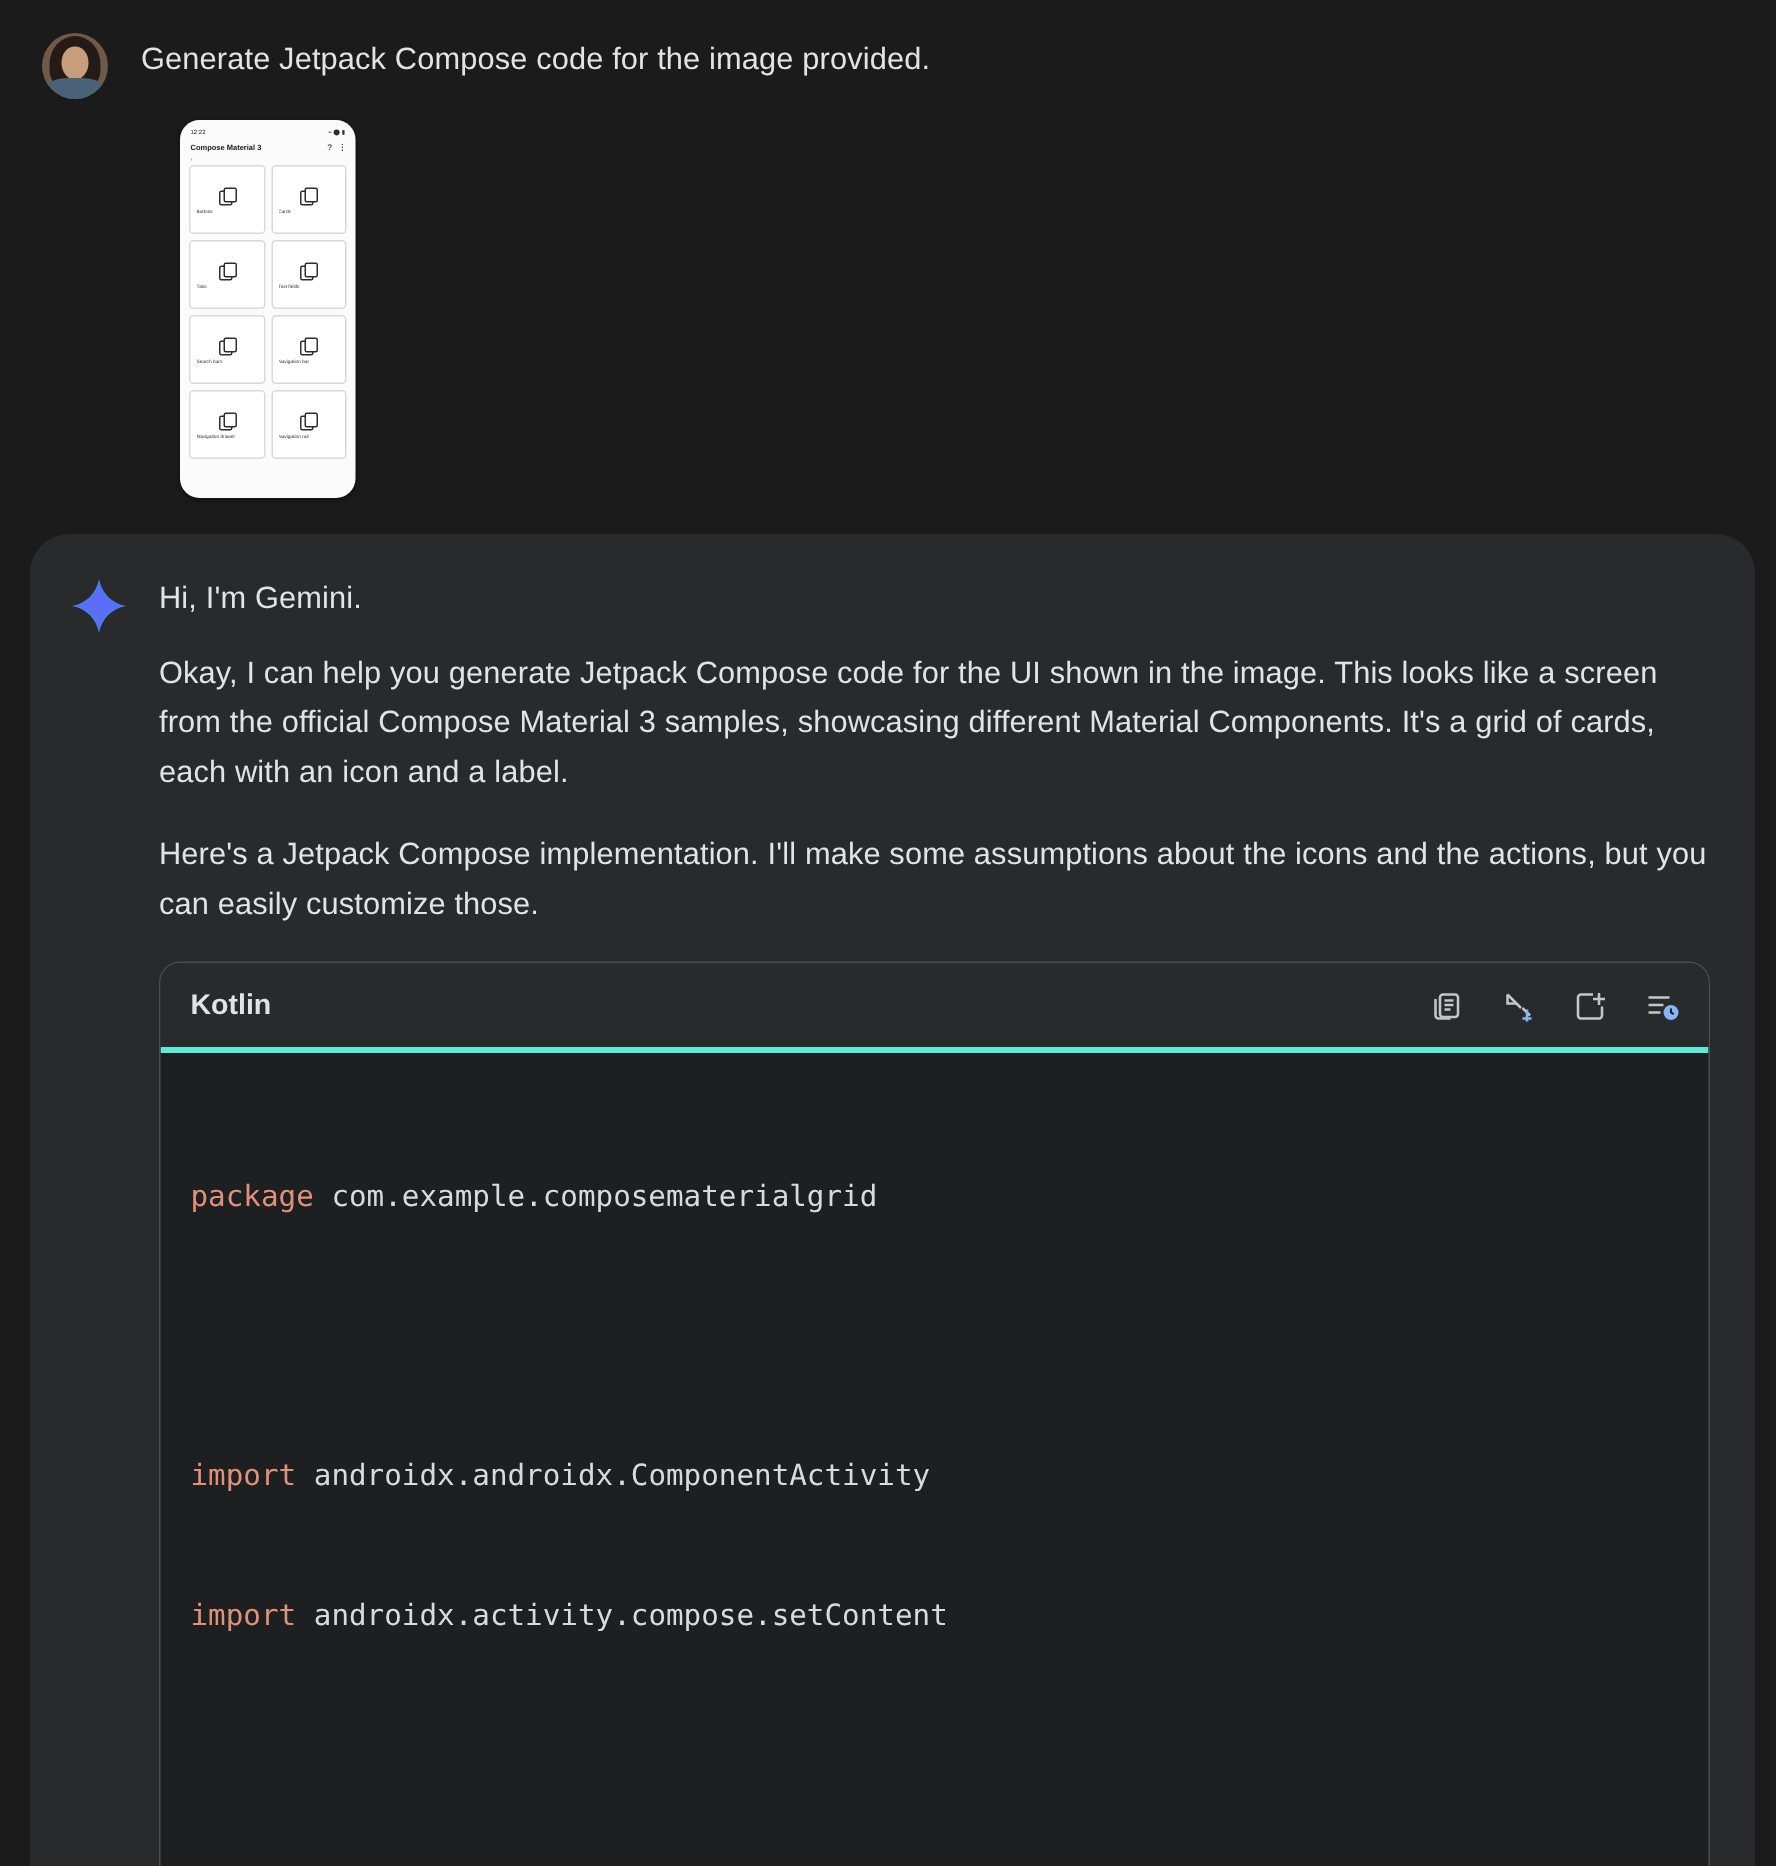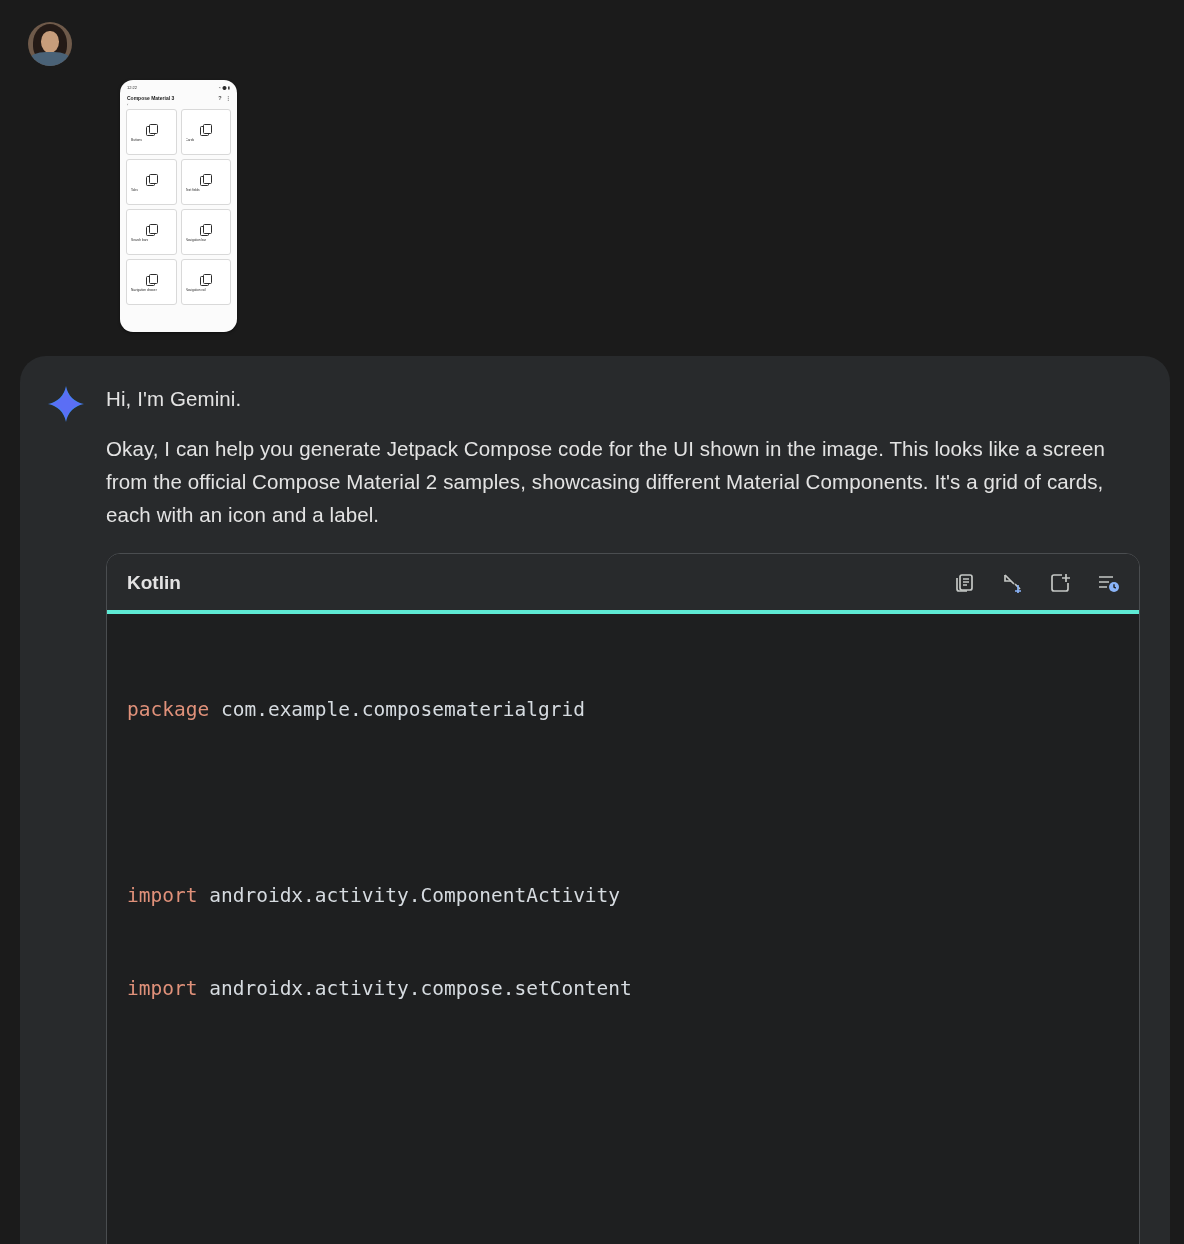--- a/index.html
+++ b/index.html
@@ -229,20 +229,21 @@
 </style>
 </head>
 <body>
 
 <div class="user-turn">
   <div class="avatar">
     <div class="hair"></div>
     <div class="face"></div>
     <div class="body"></div>
   </div>
+  <div class="user-text">Generate Jetpack Compose code for the image provided.</div>
 </div>
 
 <div class="attachment-wrap">
   <div class="phone">
     <div class="statusbar">
       <span>12:22</span>
       <span>⌁ ⬤ ▮</span>
     </div>
     <div class="appbar">
       <span>Compose Material 3</span>
@@ -293,21 +294,22 @@
 <div class="assistant-turn">
   <div class="gem-row">
     <div class="gem-icon">
       <svg width="40" height="40" viewBox="0 0 40 40" aria-hidden="true">
         <path d="M20 2 C21.6 11.4 28.6 18.4 38 20 C28.6 21.6 21.6 28.6 20 38 C18.4 28.6 11.4 21.6 2 20 C11.4 18.4 18.4 11.4 20 2 Z" fill="#4285f4"></path>
         <path d="M20 4 C21.4 12.4 27.6 18.6 36 20 C27.6 21.4 21.4 27.6 20 36 C18.6 27.6 12.4 21.4 4 20 C12.4 18.6 18.6 12.4 20 4 Z" fill="#5b6ef5"></path>
       </svg>
     </div>
     <div class="assistant-body">
       <p class="greeting">Hi, I'm Gemini.</p>
-      <p>Okay, I can help you generate Jetpack Compose code for the UI shown in the image. This looks like a screen from the official Compose Material 2 samples, showcasing different Material Components. It's a grid of cards, each with an icon and a label.</p>
+      <p>Okay, I can help you generate Jetpack Compose code for the UI shown in the image. This looks like a screen from the official Compose Material 3 samples, showcasing different Material Components. It's a grid of cards, each with an icon and a label.</p>
+      <p>Here's a Jetpack Compose implementation. I'll make some assumptions about the icons and the actions, but you can easily customize those.</p>
 
       <div class="code-block">
         <div class="code-header">
           <div class="code-lang">Kotlin</div>
           <div class="code-actions">
             <div class="act">
               <svg width="24" height="24" viewBox="0 0 24 24" fill="none" stroke="#c4c7c5" stroke-width="1.7">
                 <rect x="8" y="4" width="12" height="15" rx="2"></rect>
                 <path d="M5 7v11a2 2 0 0 0 2 2h8"></path>
                 <path d="M11 8h6M11 11h6M11 14h4"></path>
@@ -332,21 +334,21 @@
                 <path d="M3 6h14M3 11h10M3 16h8"></path>
                 <circle cx="18" cy="16" r="5" fill="#8ab4f8" stroke="none"></circle>
                 <path d="M18 13.3V16l1.8 1.1" stroke="#1e1f20" stroke-width="1.4"></path>
               </svg>
             </div>
           </div>
         </div>
         <div class="code-body">
           <div><span class="kw">package</span><span class="plain"> com.example.composematerialgrid</span></div>
           <div><span class="kw"></span><span class="plain"></span>&nbsp;</div>
-          <div><span class="kw">import</span><span class="plain"> androidx.activity.ComponentActivity</span></div>
+          <div><span class="kw">import</span><span class="plain"> androidx.androidx.ComponentActivity</span></div>
           <div><span class="kw">import</span><span class="plain"> androidx.activity.compose.setContent</span></div>
           
           
           
           
           
           
           
           
           

